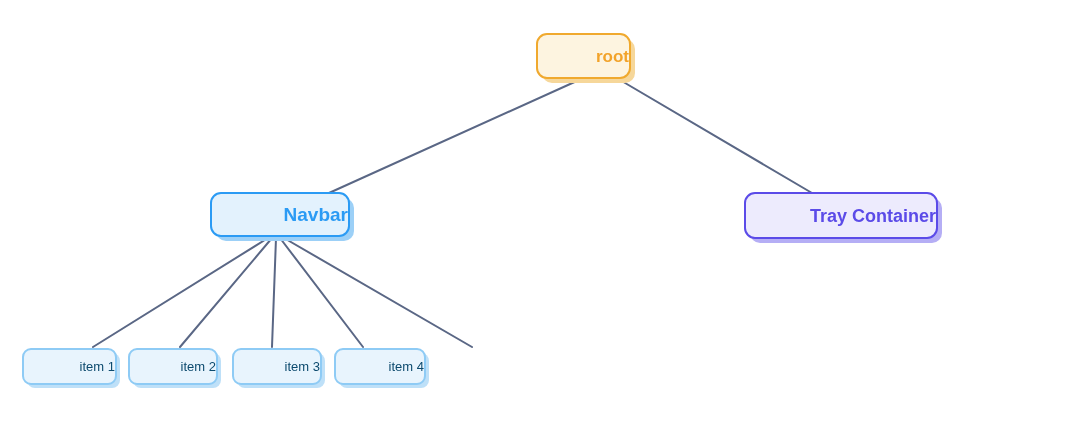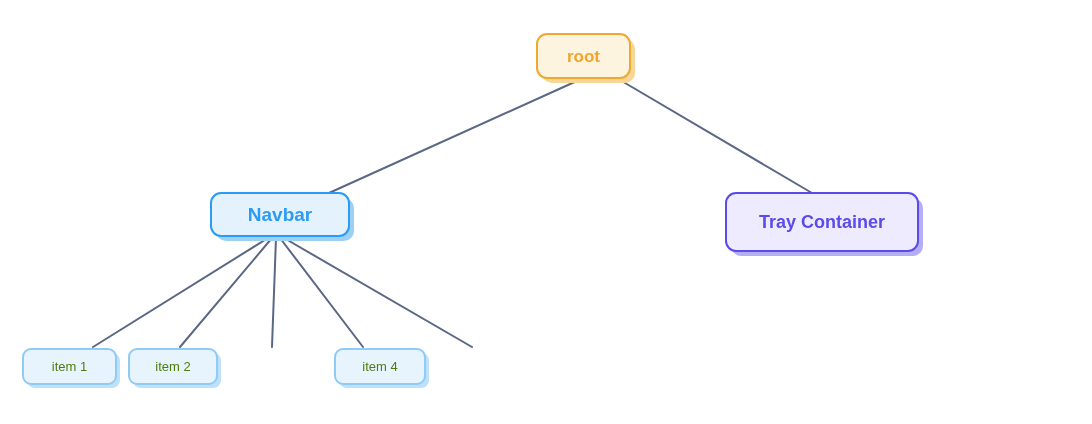--- a/index.html
+++ b/index.html
@@ -23,21 +23,21 @@
     top: 0;
     width: 1092px;
     height: 424px;
     pointer-events: none;
   }
   .node {
     position: absolute;
     box-sizing: border-box;
     display: flex;
     align-items: center;
-    justify-content: center;
+    justify-content: flex-end;
     border-style: solid;
     border-radius: 10px;
     white-space: nowrap;
     user-select: none;
   }
   .node-label {
     display: block;
     line-height: 1;
   }
 
@@ -72,24 +72,24 @@
     box-shadow: 5px 5px 0 -1px #9CD0F7;
   }
   .node.navbar .node-label {
     color: #2B9BF4;
     font-size: 19px;
     font-weight: 700;
   }
 
   
   .node.tray {
-    left: 725px;
+    left: 744px;
     top: 192px;
     width: 194px;
-    height: 60px;
+    height: 47px;
     border-width: 2.5px;
     border-color: #5B4BE8;
     background: #EDEBFD;
     border-radius: 11px;
     box-shadow: 5px 5px 0 -1px #B5AEF5;
   }
   .node.tray .node-label {
     color: #5B4BE8;
     font-size: 18px;
     font-weight: 700;
@@ -99,21 +99,21 @@
   .node.item {
     top: 348px;
     height: 37px;
     border-width: 2px;
     border-color: #8ECBF5;
     background: #E8F4FD;
     border-radius: 9px;
     box-shadow: 4px 4px 0 -1px #BEE0F8;
   }
   .node.item .node-label {
-    color: #4d7c0f;
+    color: #0c4a6e;
     font-size: 13px;
     font-weight: 400;
   }
   .node.item-1 { left: 22px;  width: 95px; }
   .node.item-2 { left: 128px; width: 90px; }
   .node.item-3 { left: 232px; width: 90px; }
   .node.item-4 { left: 334px; width: 92px; }
   .node.item-5 { left: 436px; width: 93px; }
 </style>
 </head>
@@ -144,17 +144,20 @@
   <div class="node tray">
     <span class="node-label">Tray Container</span>
   </div>
 
   <div class="node item item-1">
     <span class="node-label">item 1</span>
   </div>
   <div class="node item item-2">
     <span class="node-label">item 2</span>
   </div>
+  <div class="node item item-3">
+    <span class="node-label">item 3</span>
+  </div>
   <div class="node item item-4">
     <span class="node-label">item 4</span>
   </div>
 
 </div>
 
 </body></html>

